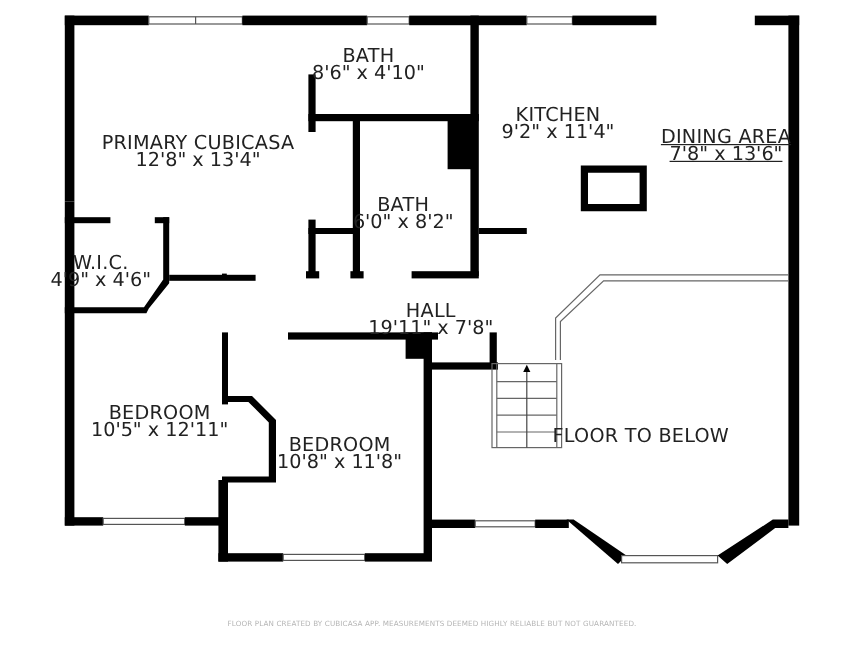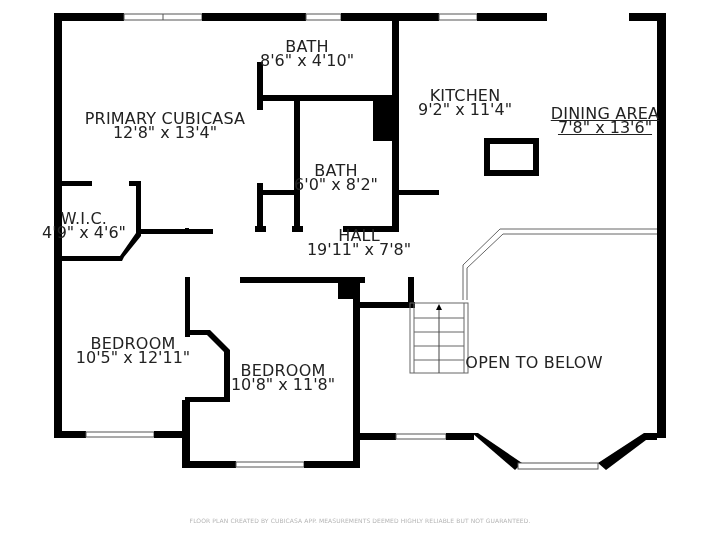--- a/index.html
+++ b/index.html
@@ -111,29 +111,29 @@
   <span class="d">9'2" x 11'4"</span>
 </div>
 <div class="label" style="left:605px; top:107px;text-decoration:underline;">
   <span class="n">DINING AREA</span>
   <span class="d">7'8" x 13'6"</span>
 </div>
 <div class="label" style="left:84px; top:212px;text-align:center;">
   <span class="n">W.I.C.</span>
   <span class="d">4'9" x 4'6"</span>
 </div>
-<div class="label" style="left:359px; top:229px;">
+<div class="label" style="left:359px; top:252px;">
   <span class="n">HALL</span>
   <span class="d">19'11" x 7'8"</span>
 </div>
 <div class="label" style="left:133px; top:337px;">
   <span class="n">BEDROOM</span>
   <span class="d">10'5" x 12'11"</span>
 </div>
 <div class="label" style="left:283px; top:364px;">
   <span class="n">BEDROOM</span>
   <span class="d">10'8" x 11'8"</span>
 </div>
 <div class="label" style="left:534px; top:356px;">
-  <span class="n">OPEN TO BELOW</span>
+  <span class="n">FLOOR TO BELOW</span>
 </div>
 
 <div class="footer">FLOOR PLAN CREATED BY CUBICASA APP. MEASUREMENTS DEEMED HIGHLY RELIABLE BUT NOT GUARANTEED.</div>
 
 </body></html>

